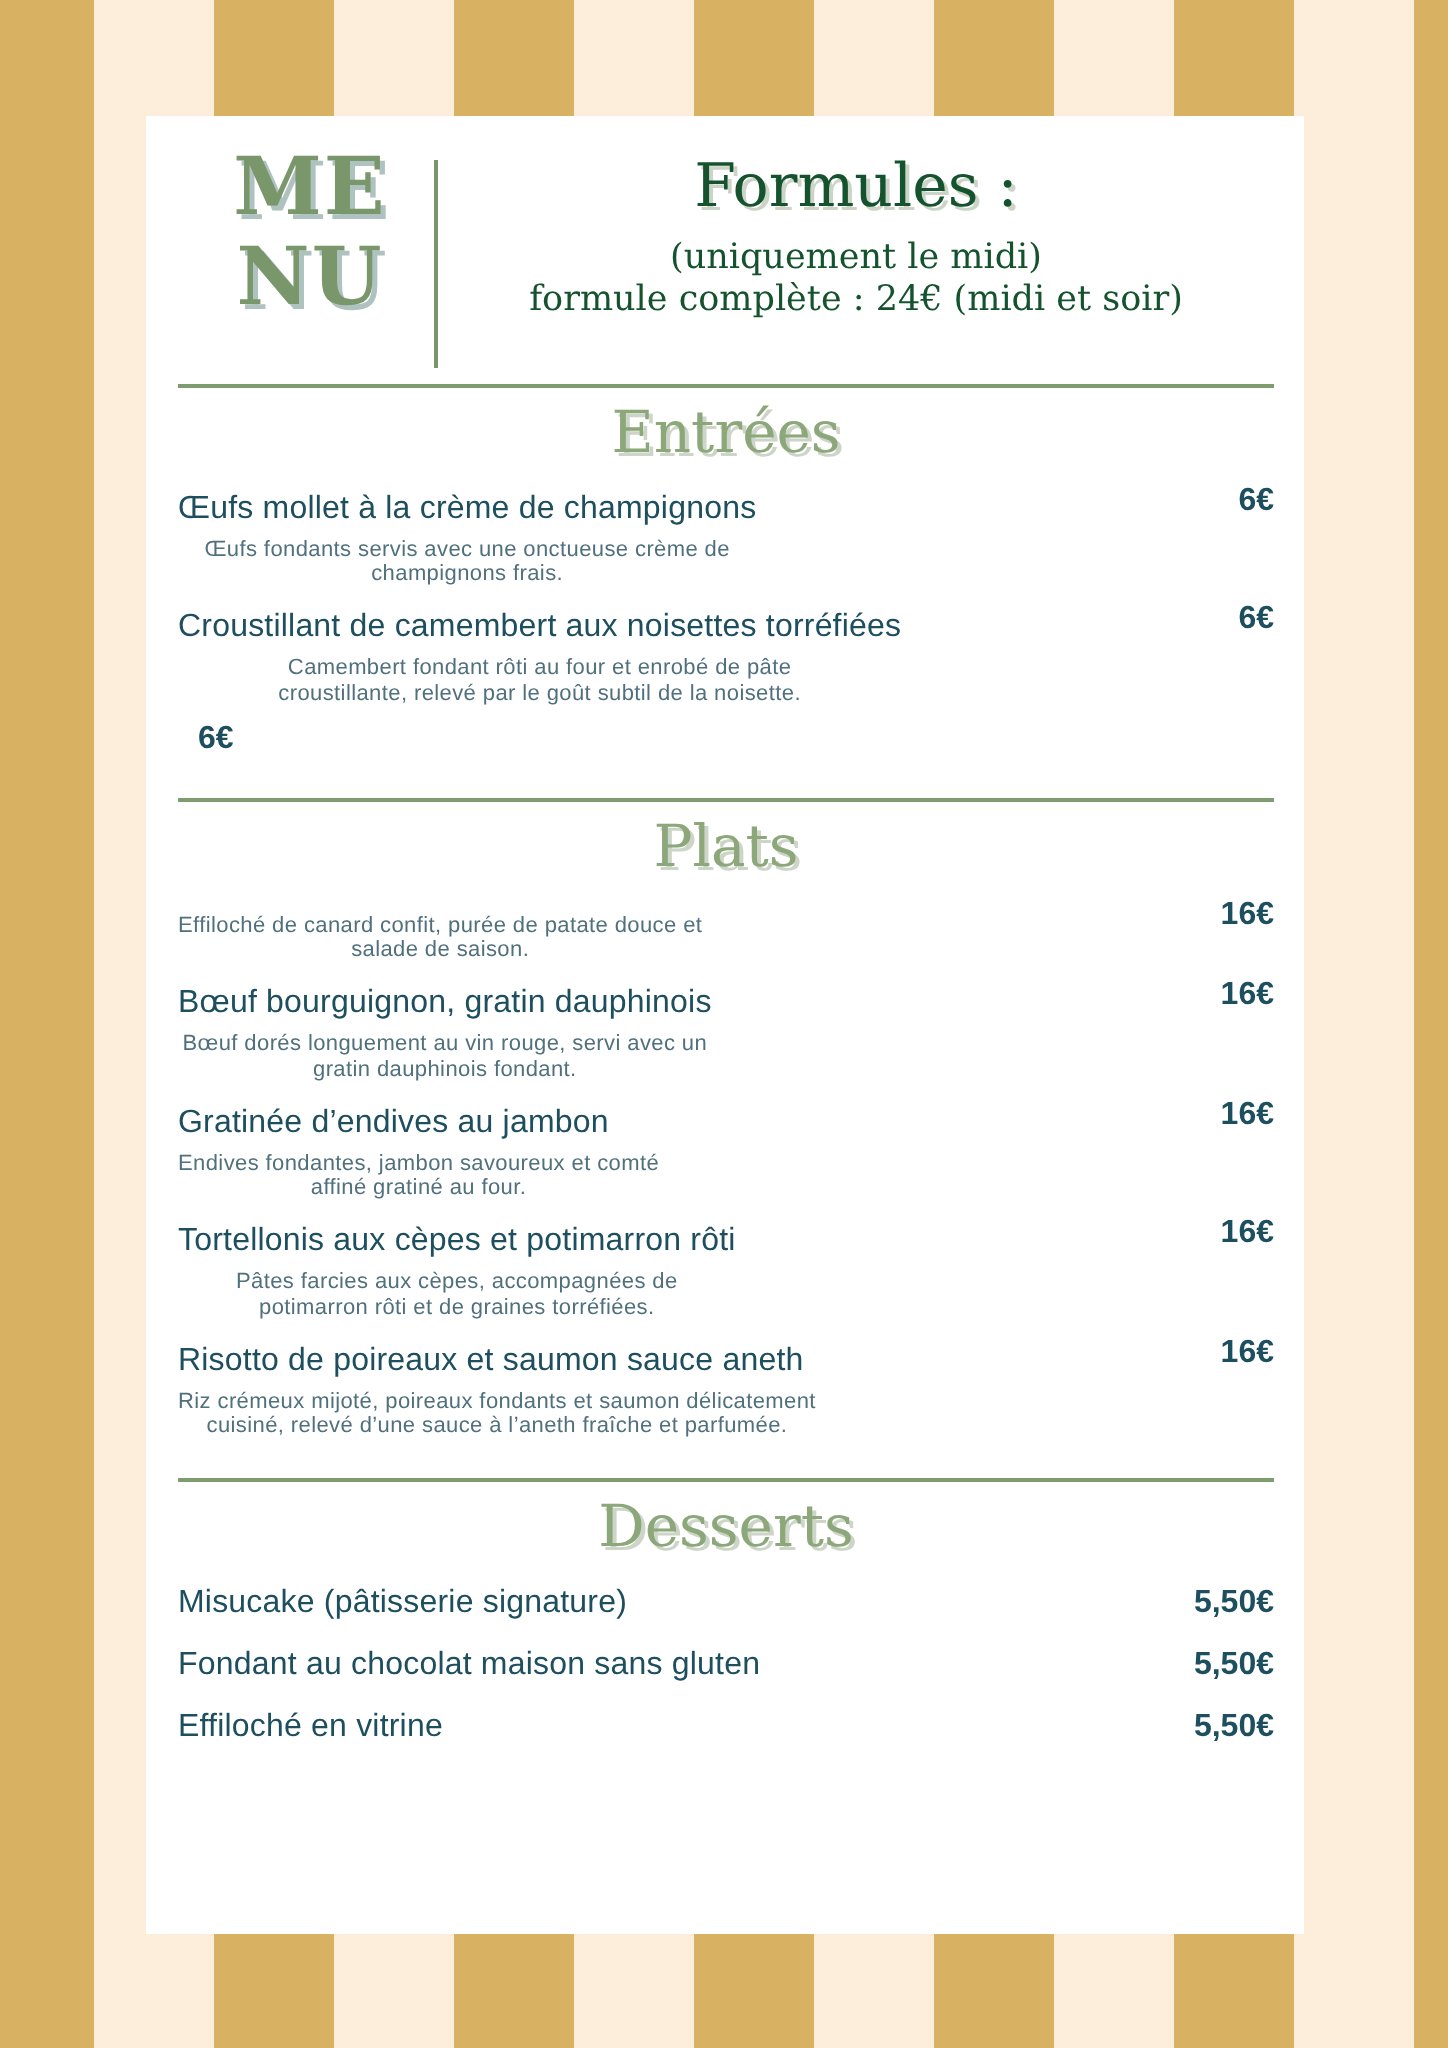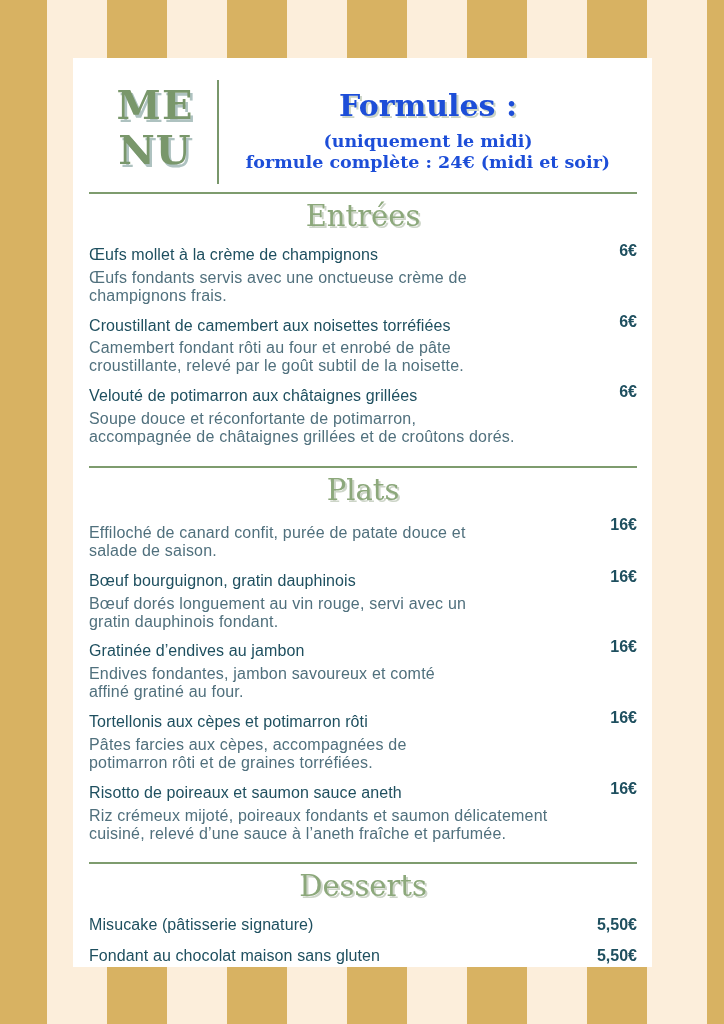--- a/index.html
+++ b/index.html
@@ -14,30 +14,30 @@
     background-repeat:repeat-x;
     background-position:-13px 0;
   }
 
   .card {
     position:absolute; left:73px; top:58px; width:579px; height:909px;
     background:#FFFFFF; padding:14px 15px 0 16px; overflow:hidden;
   }
 
   
-  .header { display:flex; align-items:center; }
+  .header { display:flex; align-items:flex-start; }
   .logo {
     width:96px; margin-left:18px; text-align:center;
     font-family:"DejaVu Serif", serif; font-weight:700;
     font-size:40px; line-height:1.12; letter-spacing:1px;
     color:#79976B; text-shadow:2.5px 2.5px 0 #AEC2C0;
   }
   .vline { width:2px; height:104px; background:#79976B; margin:8px 0 0 14px; }
-  .formules { flex:1; text-align:center; color:#1d4ed8; padding-top:4px;
-              font-family:"DejaVu Serif", serif; font-weight:700; }
+  .formules { flex:1; text-align:center; color:#14532d; padding-top:4px;
+              font-family:"DejaVu Serif", serif; font-weight:400; }
   .formules-title { font-size:30px; text-shadow:2px 2px 0 #CBD4C6; }
   .formules-lines { margin-top:8px; font-size:17.5px; line-height:1.18; }
 
   .hdivider { height:2px; background:#7E9C6E; margin-top:8px; }
   .section-sep { margin-top:20px; }
 
   
   .section-heading {
     margin-top:6px; text-align:center;
     font-family:"DejaVu Serif", serif; font-weight:400;
@@ -47,22 +47,22 @@
 
   .menu-item { display:flex; justify-content:space-between; align-items:flex-start;
                margin-top:12px; }
   .menu-item.dessert { }
   .item-name {
     font-size:16px; font-weight:400; color:#1E4F5F; letter-spacing:.1px;
     line-height:1.18;
   }
   .item-desc {
     margin-top:4px; max-width:460px;
-    font-size:16px; line-height:1.12; letter-spacing:.2px;
-    color:#50707D; white-space:pre-line;
+    font-size:11px; line-height:1.12; letter-spacing:.2px;
+    color:#50707D; white-space:pre-line;text-align:center;
   }
   .item-price {
     font-size:16px; font-weight:700; color:#1E4F5F;
     margin-top:-4px; white-space:nowrap; padding-left:10px;
   }
   .menu-item.dessert .item-price { margin-top:0; }
 </style>
 </head>
 <body>
 
@@ -99,25 +99,20 @@
           </div>
           <div class="menu-item">
             <div>
               <div class="item-name">Croustillant de camembert aux noisettes torréfiées</div>
               <div class="item-desc">Camembert fondant rôti au four et enrobé de pâte
 croustillante, relevé par le goût subtil de la noisette.</div>
             </div>
             <div class="item-price">6€</div>
           </div>
           <div class="menu-item">
-            <div>
-              <div class="item-name">Velouté de potimarron aux châtaignes grillées</div>
-              <div class="item-desc">Soupe douce et réconfortante de potimarron,
-accompagnée de châtaignes grillées et de croûtons dorés.</div>
-            </div>
             <div class="item-price">6€</div>
           </div>
         </section>
         <div class="hdivider section-sep"></div>
         <section>
           <h2 class="section-heading">Plats</h2>
           <div class="menu-item">
             <div>
               <div class="item-desc">Effiloché de canard confit, purée de patate douce et
 salade de saison.</div>

